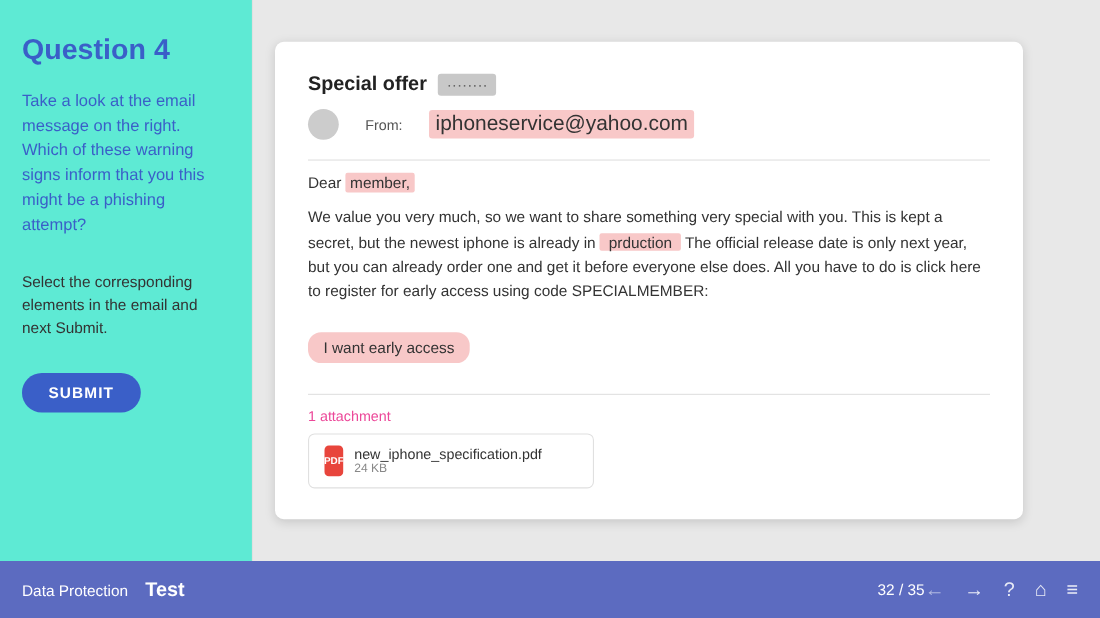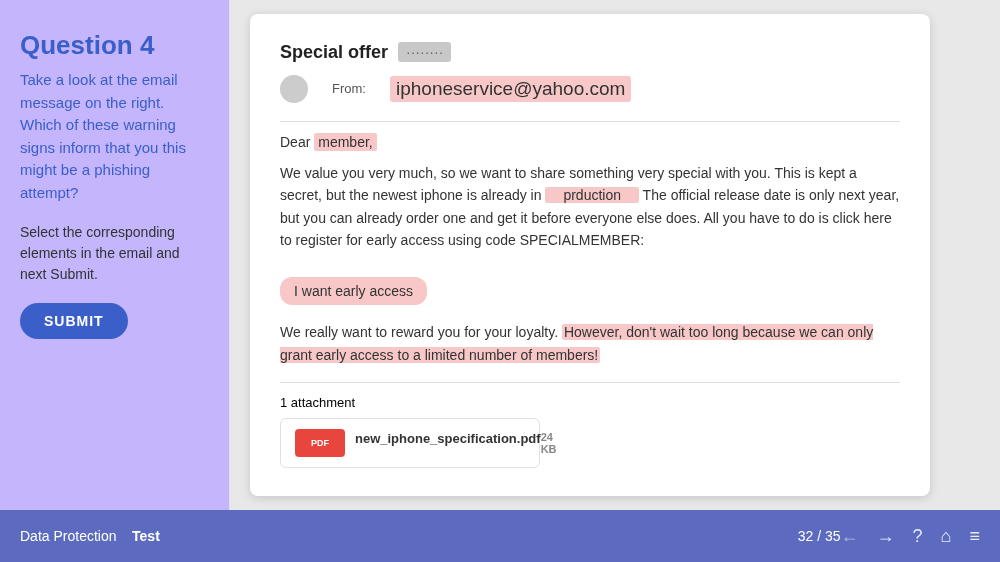--- a/index.html
+++ b/index.html
@@ -7,25 +7,25 @@
 
     .main-area {
       display: flex;
       flex: 1;
       overflow: hidden;
     }
 
     
     .left-panel {
       width: 230px;
-      background: #c4b5fd;
+      background: #5eead4;
       padding: 30px 20px 34px 20px;
       display: flex;
       flex-direction: column;
-      gap: 8px;
+      gap: 20px;
       border-right: 1px solid #e0e0e0;
     }
 
     .question-title {
       font-size: 26px;
       font-weight: bold;
       color: #3a5fc8;
     }
 
     .question-body {
@@ -146,21 +146,21 @@
     .email-body {
       font-size: 14px;
       color: #333;
       line-height: 1.6;
       margin-bottom: 16px;
     }
 
     .word-highlight {
       background: #f8c8c8;
       border-radius: 2px;
-      padding: 0px 18px;
+      padding: 0px 8px;
       margin-top: 24px;
     }
 
     .cta-button {
       display: inline-block;
       background: #f8c8c8;
       border: none;
       border-radius: 12px;
       padding: 6px 14px;
       font-size: 14px;
@@ -181,52 +181,51 @@
       border-radius: 2px;
       padding: 0 2px;
     }
 
     .attachment-section {
       margin-top: 10px;
     }
 
     .attachment-label {
       font-size: 13px;
-      color: #000000;
+      color: #ec4899;
       margin-bottom: 8px;
     }
 
     .attachment-box {
       border: 1px solid #e0e0e0;
       border-radius: 6px;
       padding: 10px 14px;
       display: flex;
       align-items: center;
       gap: 10px;
       width: 260px;
     }
 
     .pdf-icon {
-      width: 50px;
+      width: 17px;
       height: 28px;
       background: #e8453c;
       border-radius: 4px;
       display: flex;
       align-items: center;
       justify-content: center;
       color: #fff;
       font-size: 9px;
       font-weight: bold;
       flex-shrink: 0;
     }
 
     .attachment-info {
       display: flex;
-      flex-direction: row;
-      font-weight: bold;
+      flex-direction: column;
     }
 
     .attachment-name {
       font-size: 13px;
       color: #333;
     }
 
     .attachment-size {
       font-size: 11px;
       color: #888;
@@ -242,21 +241,21 @@
       flex-shrink: 0;
     }
 
     .bottom-left {
       font-size: 14px;
       color: #fff;
       width: 220px;
     }
 
     .bottom-test {
-      font-size: 14px;
+      font-size: 18px;
       color: #fff;
       font-weight: bold;
       margin-top: 33px;
     }
 
     .bottom-center {
       flex: 1;
       display: flex;
       align-items: center;
       justify-content: flex-end;
@@ -323,23 +322,20 @@
 
       
       <div class="email-body">
         <span>We value you very much, so we want to share something very special with you. This is kept a secret, but the newest iphone is already in </span><span class="word-highlight">prduction</span><span> The official release date is only next year, but you can already order one and get it before everyone else does. All you have to do is click here to register for early access using code SPECIALMEMBER:</span>
       </div>
 
       
       <button class="cta-button">I want early access</button>
 
       
-      <div class="email-body-2">
-        <span>We really want to reward you for your loyalty. </span><span class="urgency-highlight">However, don't wait too long because we can only grant early access to a limited number of members!</span>
-      </div>
 
       <hr class="email-divider">
 
       
       <div class="attachment-section">
         <div class="attachment-label">1 attachment</div>
         <div class="attachment-box">
           <div class="pdf-icon">PDF</div>
           <div class="attachment-info">
             <span class="attachment-name">new_iphone_specification.pdf</span>

